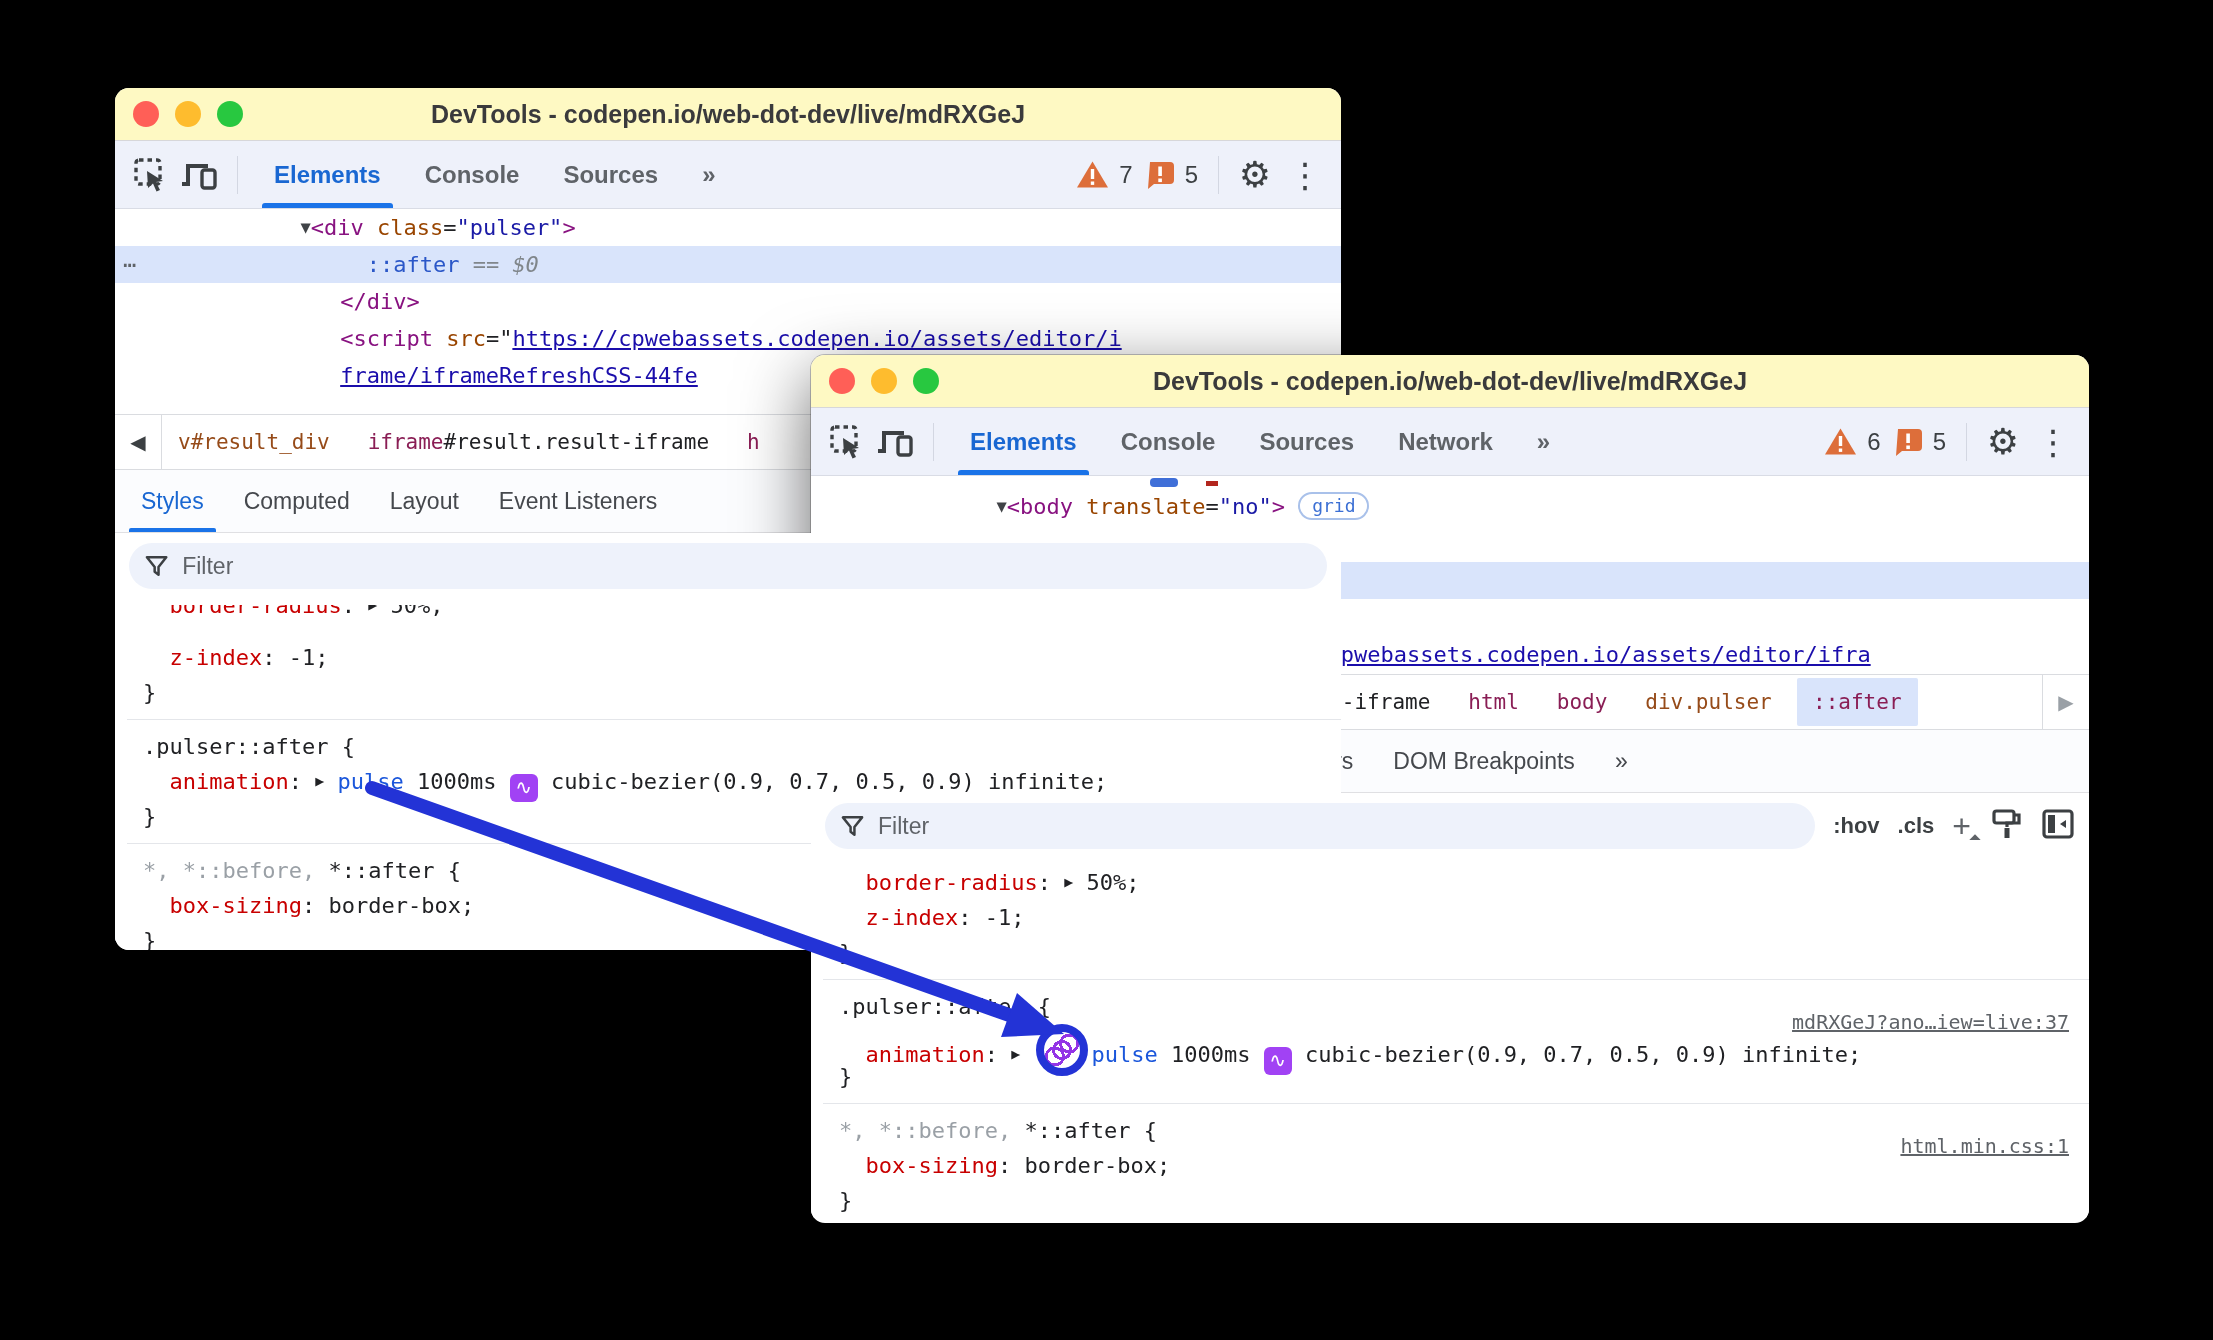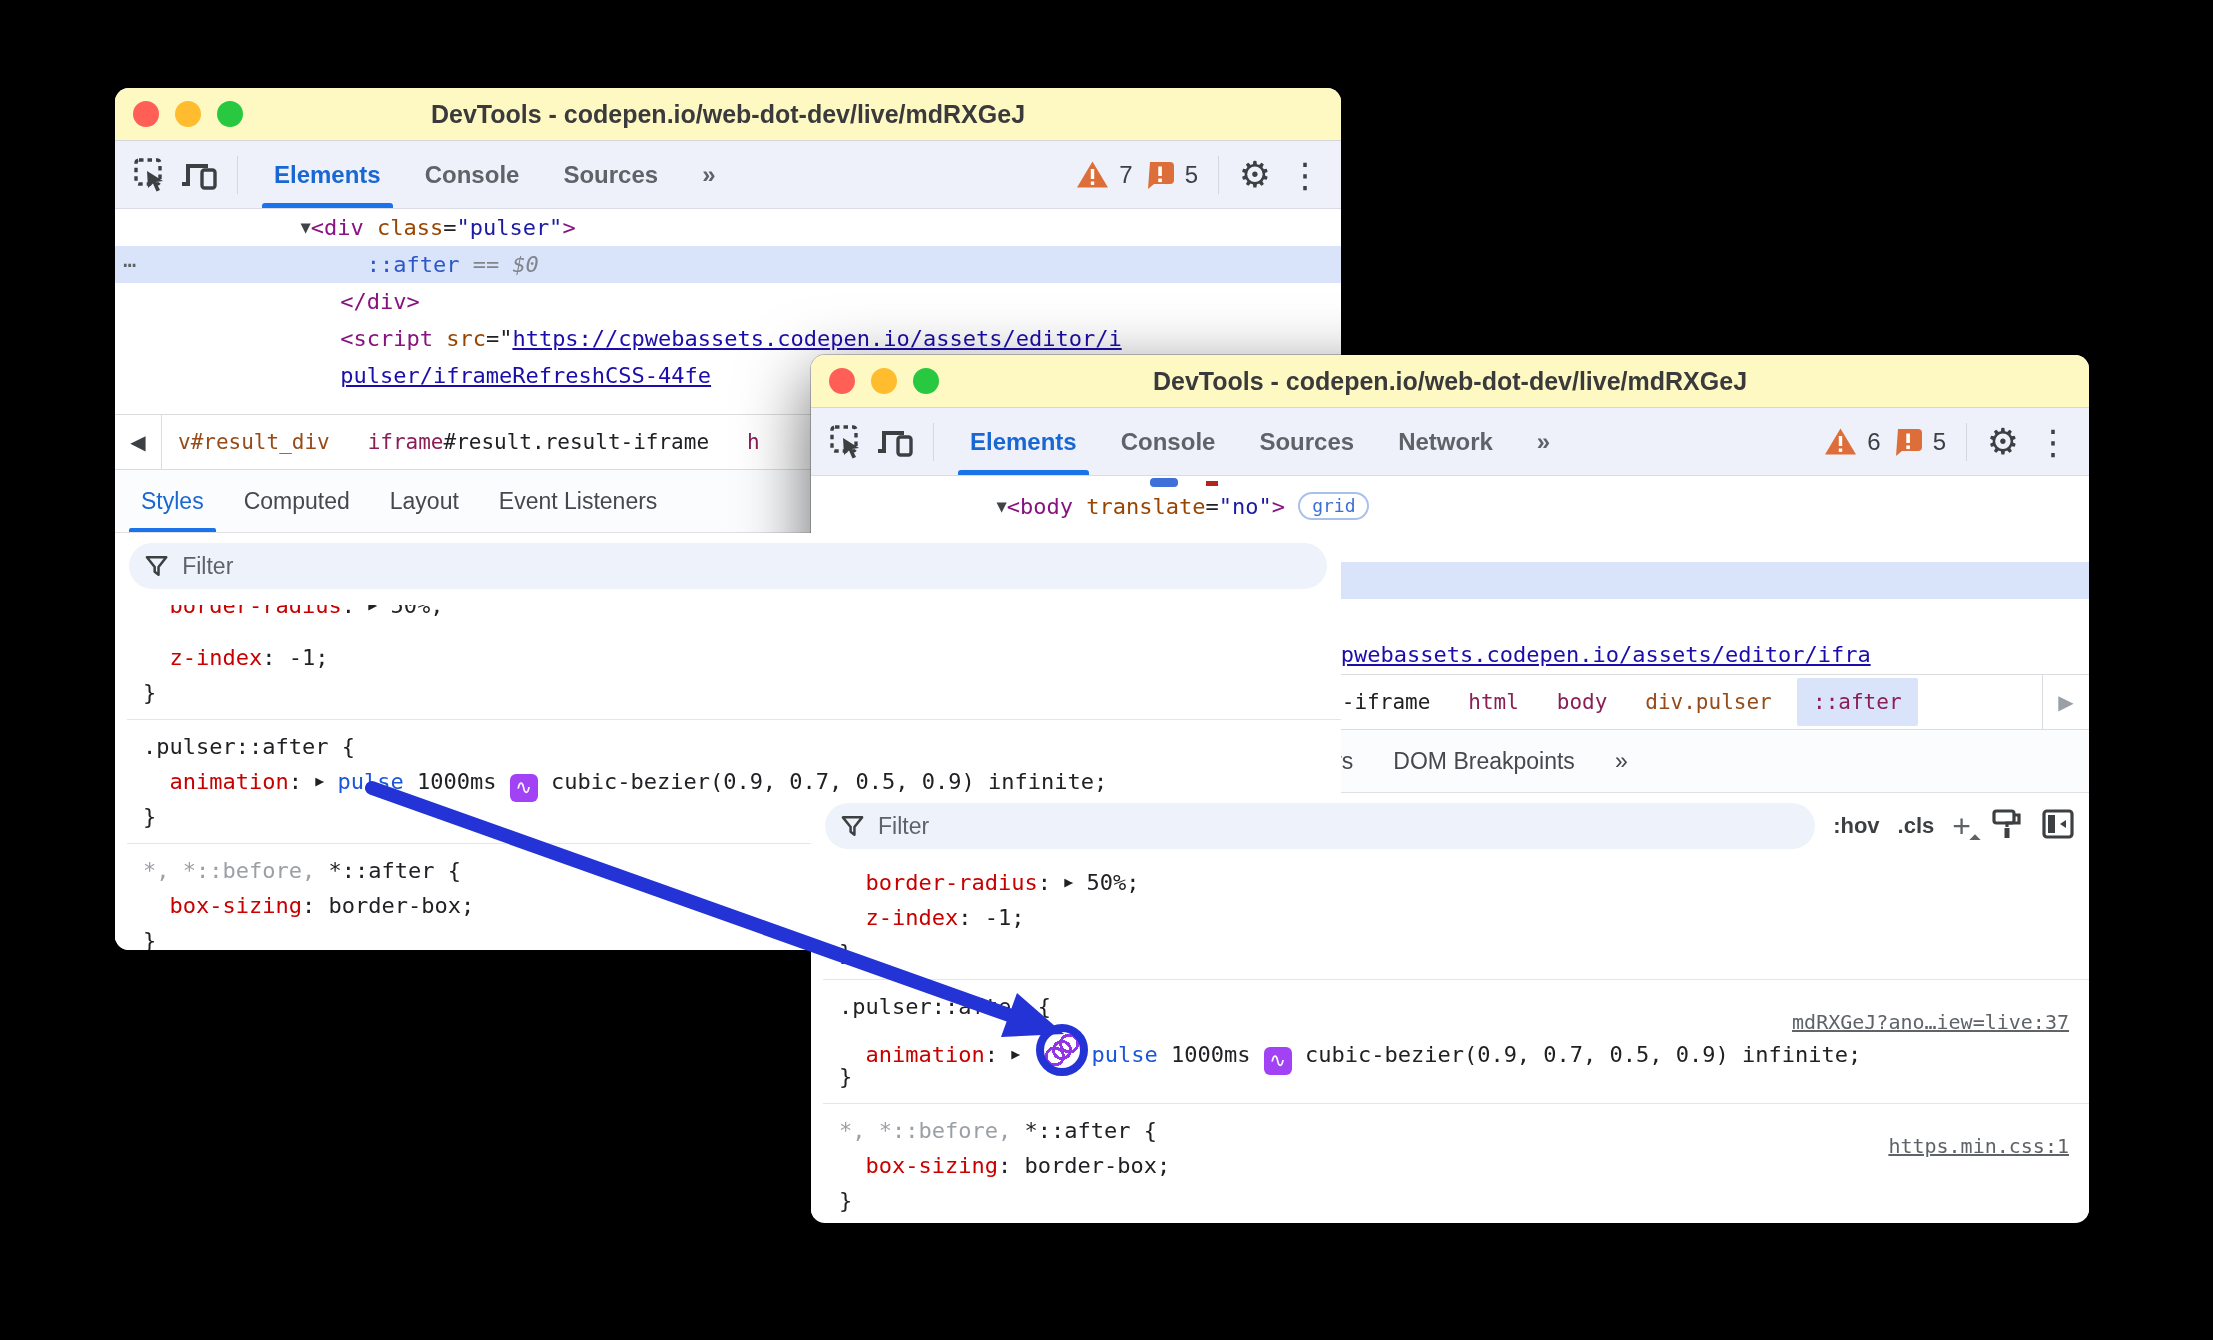--- a/index.html
+++ b/index.html
@@ -162,21 +162,21 @@
       <span class="vdiv"></span>
       <span class="tbicon" style="font-size:36px;color:#3c4043;">⚙</span>
       <span class="tbicon kebab">⋮</span>
     </div>
 
     <div class="tree">
         <div class="code-line"><span class="toks"><span class="tk plain">              </span><span class="tk arrow">▼</span><span class="tk tag">&lt;div</span><span class="tk plain"> </span><span class="tk attr">class</span><span class="tk plain">=</span><span class="tk val">"pulser"</span><span class="tk tag">&gt;</span></span></div>
         <div class="code-line hl"><span class="gutter">⋯</span><span class="toks"><span class="tk plain">                   </span><span class="tk pseudo">::after</span><span class="tk eq"> == </span><span class="tk dollar">$0</span></span></div>
         <div class="code-line"><span class="toks"><span class="tk plain">                 </span><span class="tk tag">&lt;/div&gt;</span></span></div>
         <div class="code-line"><span class="toks"><span class="tk plain">                 </span><span class="tk tag">&lt;script</span><span class="tk plain"> </span><span class="tk attr">src</span><span class="tk plain">="</span><span class="tk link">https://cpwebassets.codepen.io/assets/editor/i</span></span></div>
-        <div class="code-line"><span class="toks"><span class="tk plain">                 </span><span class="tk link">pulser/iframeRefreshCSS-44fe</span></span></div>
+        <div class="code-line"><span class="toks"><span class="tk plain">                 </span><span class="tk link">frame/iframeRefreshCSS-44fe</span></span></div>
       </div>
 
     <div class="crumbbar">
       <span class="navbtn">◀</span>
       <div style="flex:1;min-width:0;">
           <div class="code-line crumbs-line"><span class="toks"><span class="tk c-orange">v#result_div</span><span class="tk plain">   </span><span class="tk c-tag">iframe</span><span class="tk c-dark">#result.result-iframe</span><span class="tk plain">   </span><span class="tk c-tag">h</span></span></div>
         </div>
     </div>
 
     <div class="paneltabs">
@@ -325,21 +325,21 @@
 
     <div class="styles">
         <div class="code-line"><span class="toks"><span class="tk plain">  </span><span class="tk prop">border-radius</span><span class="tk plain">: </span><span class="tk tri">▶</span><span class="tk plain"> 50%;</span></span></div>
         <div class="code-line"><span class="toks"><span class="tk plain">  </span><span class="tk prop">z-index</span><span class="tk plain">: -1;</span></span></div>
         <div class="code-line"><span class="toks"><span class="tk plain">}</span></span></div>
         <div class="divider"></div>
         <div class="code-line"><span class="toks"><span class="tk sel">.pulser::after</span><span class="tk plain"> {</span></span><span class="src-link">mdRXGeJ?ano…iew=live:37</span></div>
         <div class="code-line"><span class="toks"><span class="tk plain">  </span><span class="tk prop">animation</span><span class="tk plain">: </span><span class="tk tri">▶</span><span class="tk plain"> </span><span class="tk ringspiral"></span><span class="tk blue">pulse</span><span class="tk plain"> 1000ms </span><span class="tk chip">∿</span><span class="tk plain"> cubic-bezier(0.9, 0.7, 0.5, 0.9) infinite;</span></span></div>
         <div class="code-line"><span class="toks"><span class="tk plain">}</span></span></div>
         <div class="divider"></div>
-        <div class="code-line"><span class="toks"><span class="tk gray">*, *::before, </span><span class="tk sel">*::after</span><span class="tk plain"> {</span></span><span class="src-link">https.min.css:1</span></div>
+        <div class="code-line"><span class="toks"><span class="tk gray">*, *::before, </span><span class="tk sel">*::after</span><span class="tk plain"> {</span></span><span class="src-link">html.min.css:1</span></div>
         <div class="code-line"><span class="toks"><span class="tk plain">  </span><span class="tk prop">box-sizing</span><span class="tk plain">: border-box;</span></span></div>
         <div class="code-line"><span class="toks"><span class="tk plain">}</span></span></div>
       </div>
   </section>
 
   <svg class="arrow-overlay" viewBox="0 0 2213 1340">
     <line x1="372" y1="788" x2="1009" y2="1015" stroke="#2333d6" stroke-width="14" stroke-linecap="round"></line>
     <polygon points="1064,1034 1017,993 1001,1037" fill="#2333d6"></polygon>
   </svg>
 </div>

